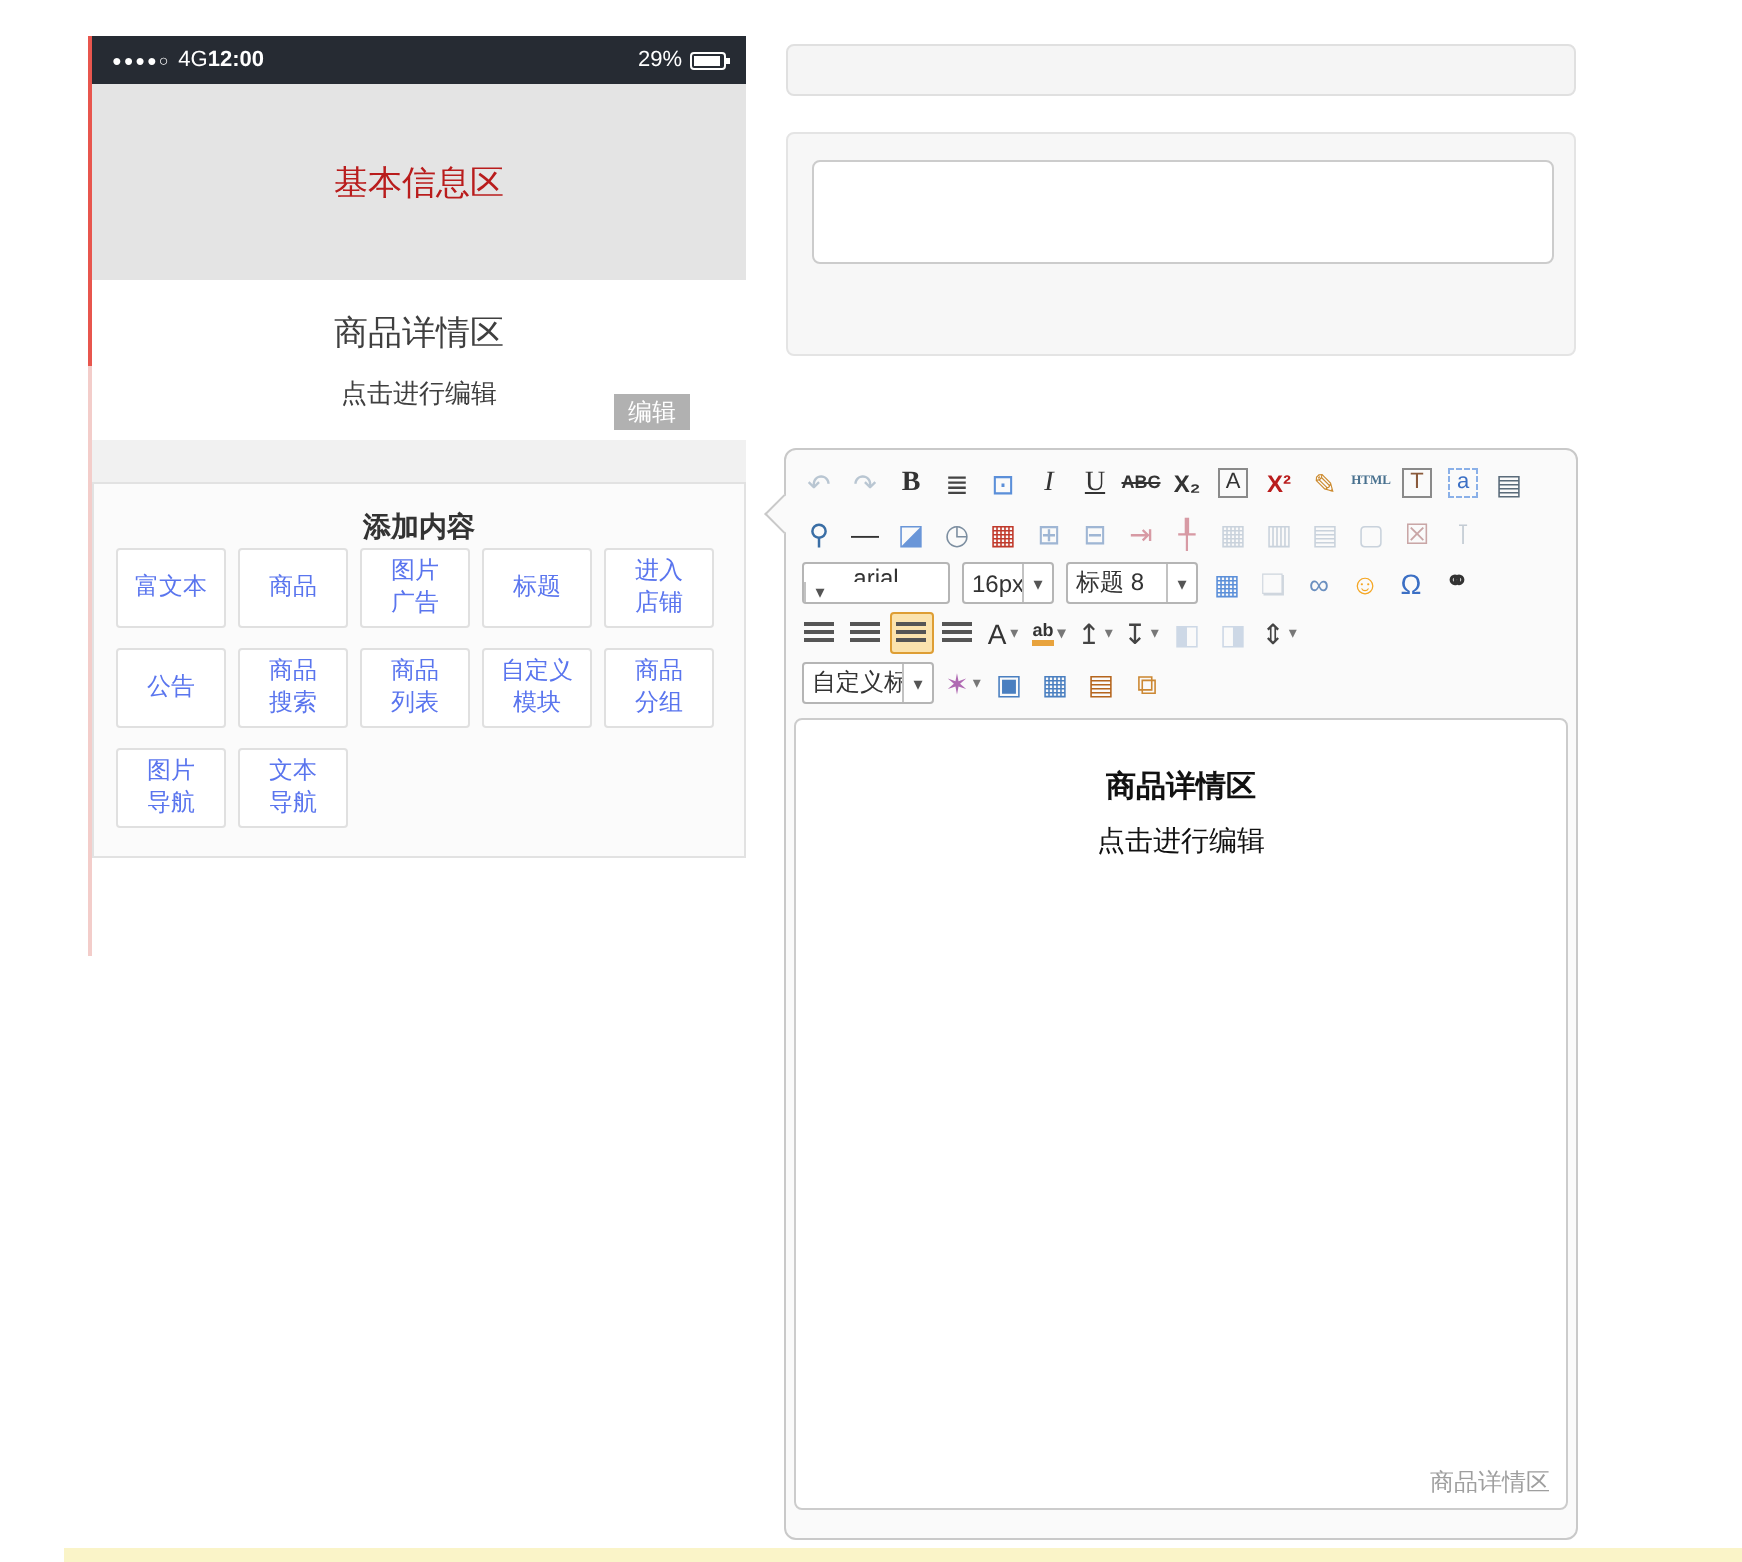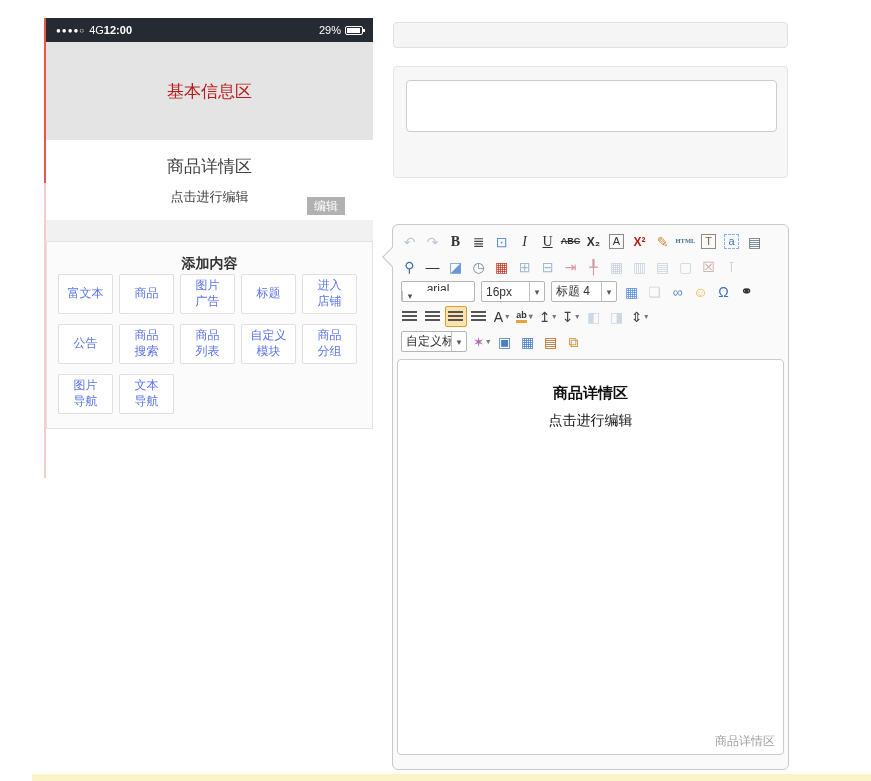--- a/index.html
+++ b/index.html
@@ -268,26 +268,26 @@
       </span>
       <span class="tb-icon disabled">
         <span class="g" style="color: rgb(196, 204, 212);">⊺</span>
       </span>
     </div>
   <div class="tb-row">
       <div class="tb-select" style="width: 74px; flex-direction: column;">
         <span class="lbl">arial</span>
         <span class="arr">▾</span>
       </div>
-      <div class="tb-select" style="width: 64px;">
+      <div class="tb-select" style="width: 46px;">
         <span class="lbl">16px</span>
         <span class="arr">▾</span>
       </div>
       <div class="tb-select" style="width: 66px;">
-        <span class="lbl">标题 4</span>
+        <span class="lbl">标题 8</span>
         <span class="arr">▾</span>
       </div>
       <span class="tb-icon ">
         <span class="g" style="color: rgb(91, 143, 217);">▦</span>
       </span>
       <span class="tb-icon disabled">
         <span class="g" style="color: rgb(207, 214, 222);">❏</span>
       </span>
       <span class="tb-icon ">
         <span class="g" style="color: rgb(106, 143, 191);">∞</span>

